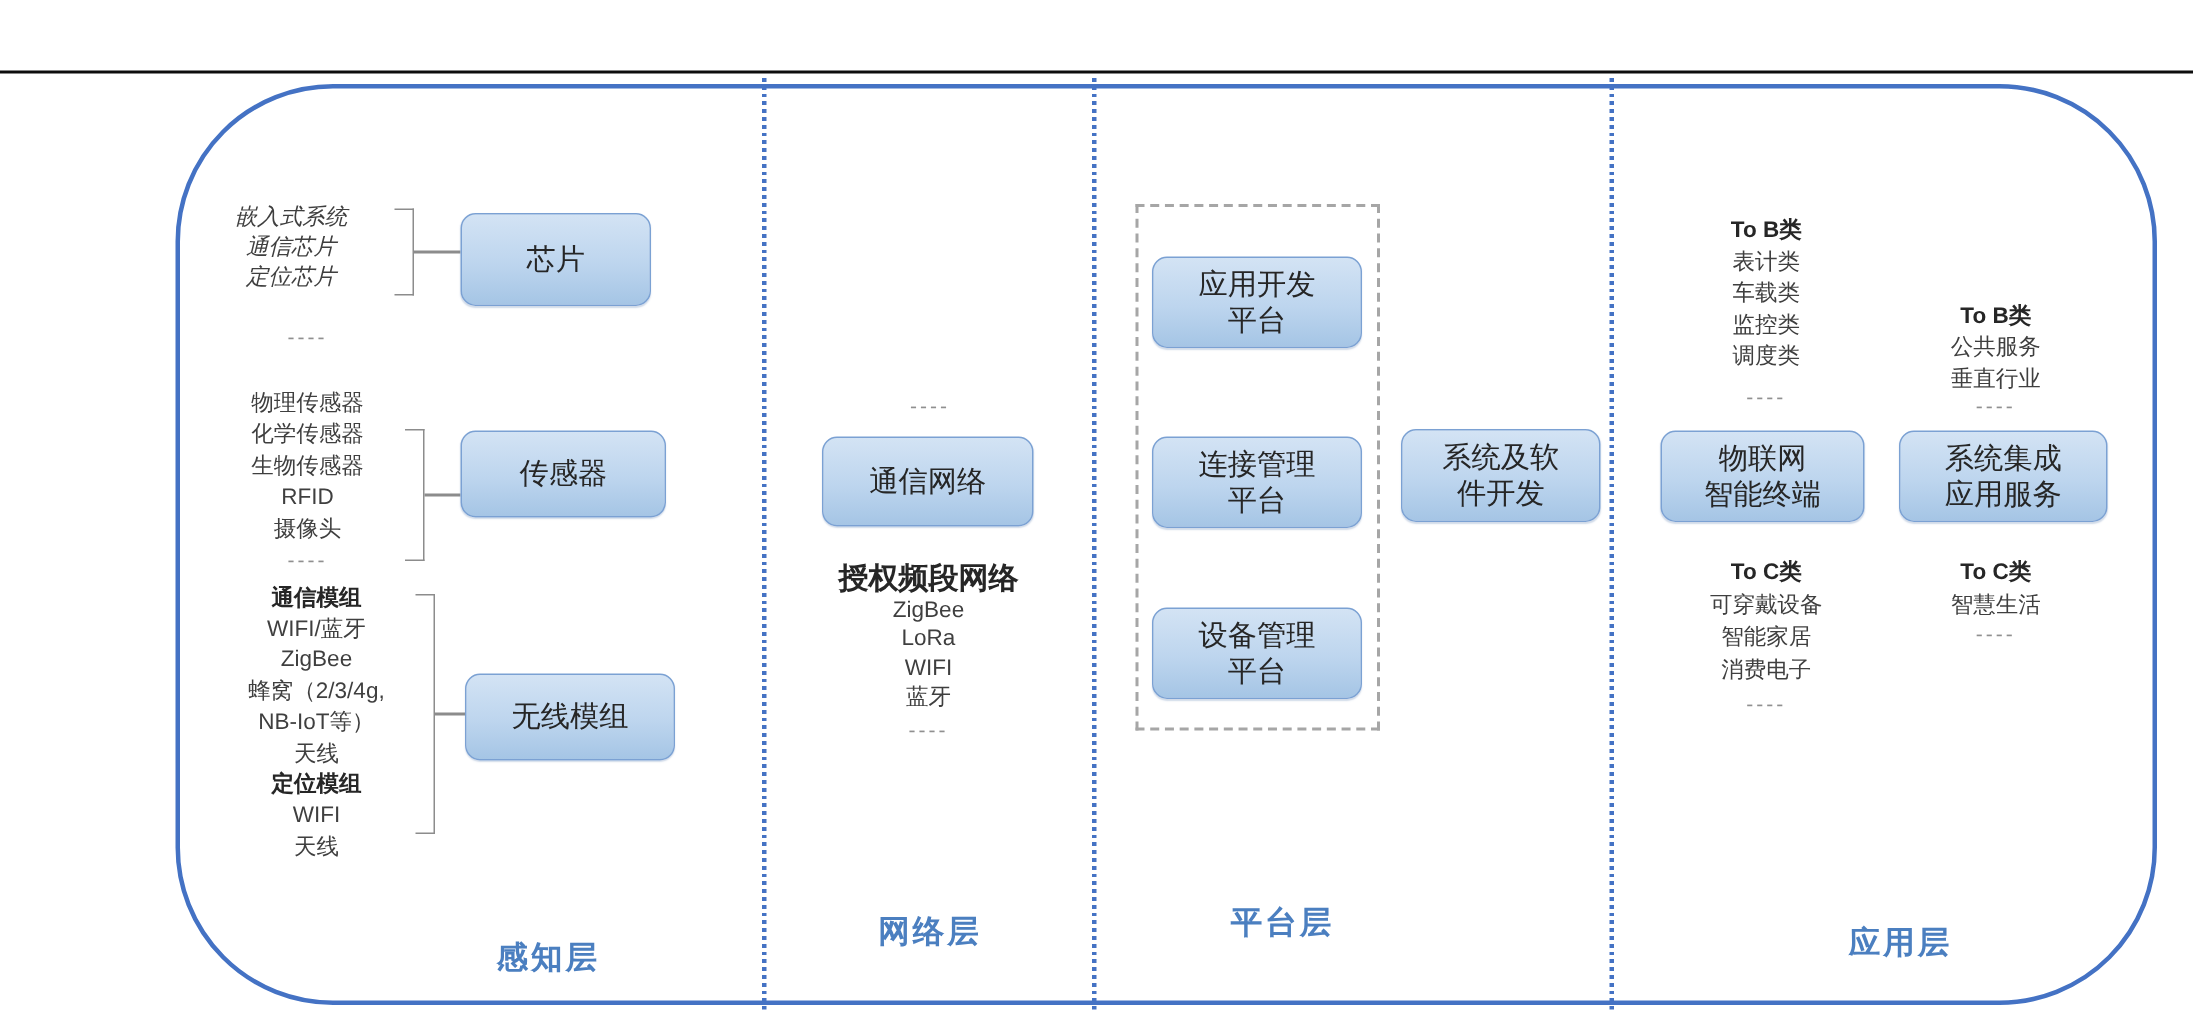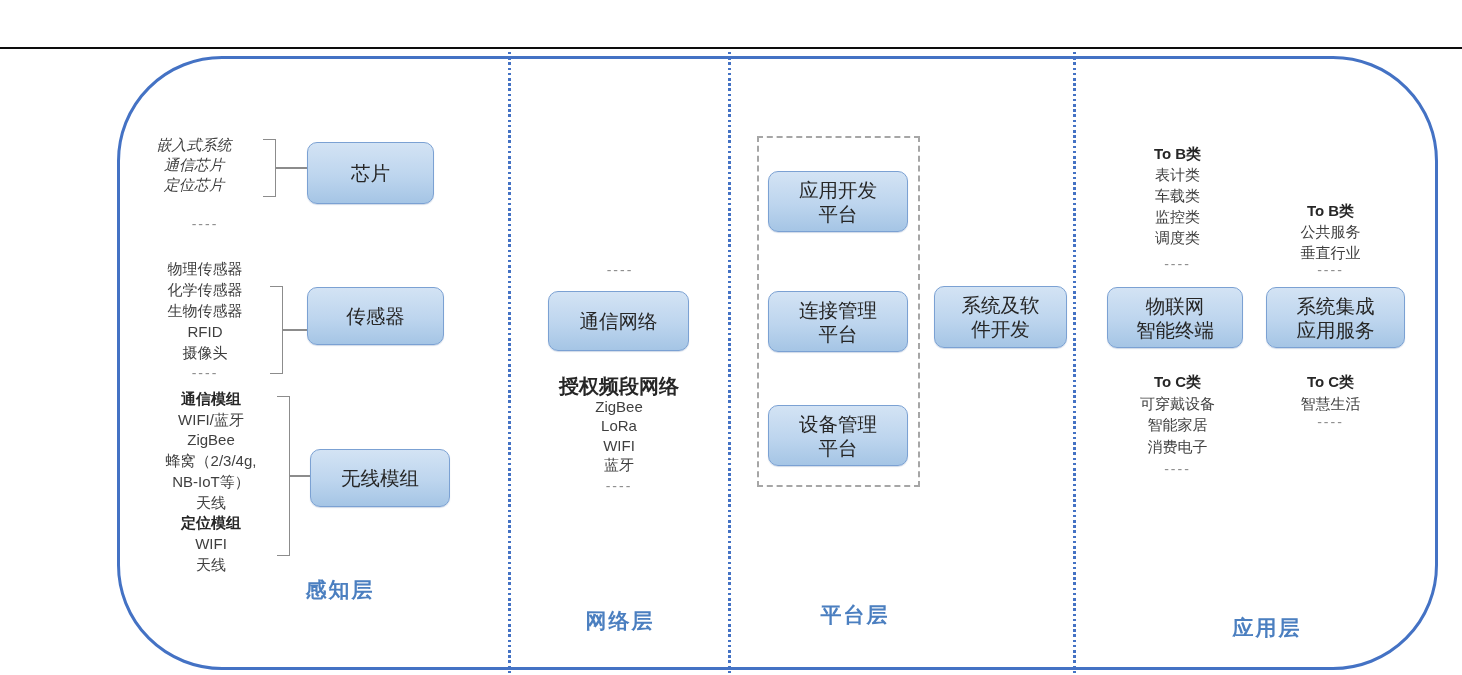--- a/index.html
+++ b/index.html
@@ -89,21 +89,21 @@
     <div class="row b">定位模组</div>
     <div class="row">WIFI</div>
     <div class="row">天线</div>
   </div>
   <div class="bracket" style="left:277px;top:396px;width:13px;height:160px;"></div>
   <div class="conn" style="left:290px;top:475px;width:20px;"></div>
   <div class="box" style="left:310px;top:449px;width:140px;height:58px;">
     <span>无线模组</span>
   </div>
 
-  <div class="layer-label" style="left:280px;top:576px;width:120px;">感知层</div>
+  <div class="layer-label" style="left:280px;top:624px;width:120px;text-align:right;">感知层</div>
 
   <div class="dashes" style="left:550px;top:262px;width:140px;">----</div>
 
   <div class="box" style="left:548px;top:291px;width:141px;height:60px;">
     <span>通信网络</span>
   </div>
 
   <div class="grp lh195" style="left:538px;top:377px;width:162px;">
     <div class="row b" style="font-size:20px;">授权频段网络</div>
     <div class="row">ZigBee</div>

